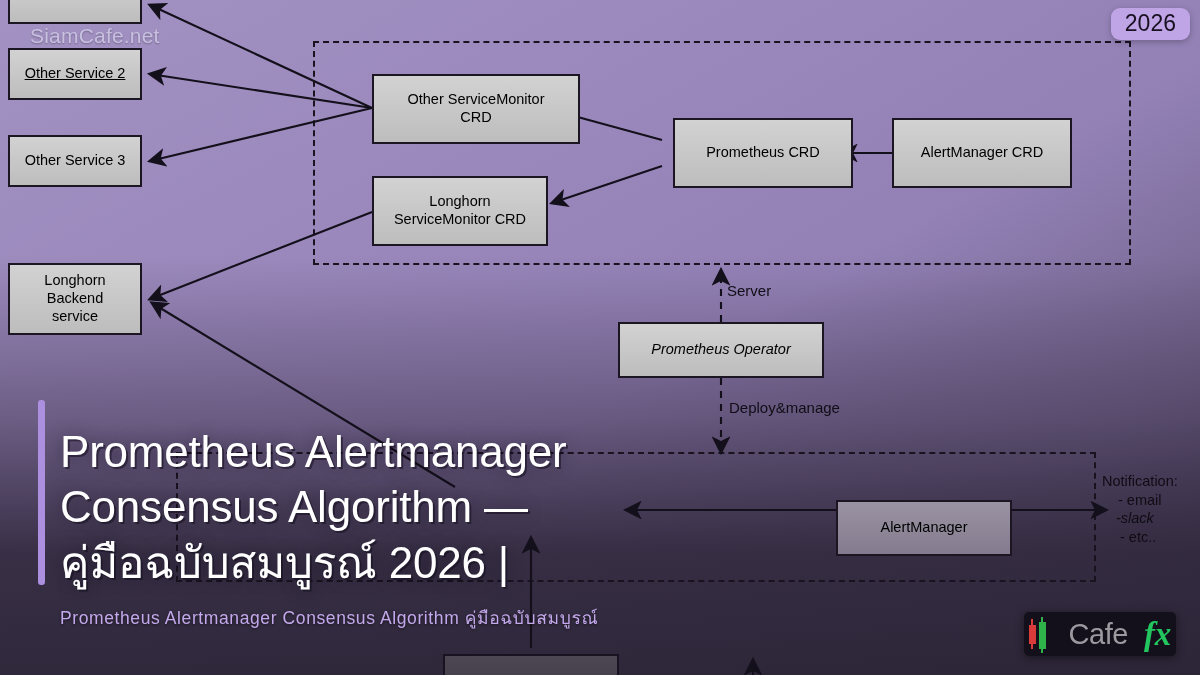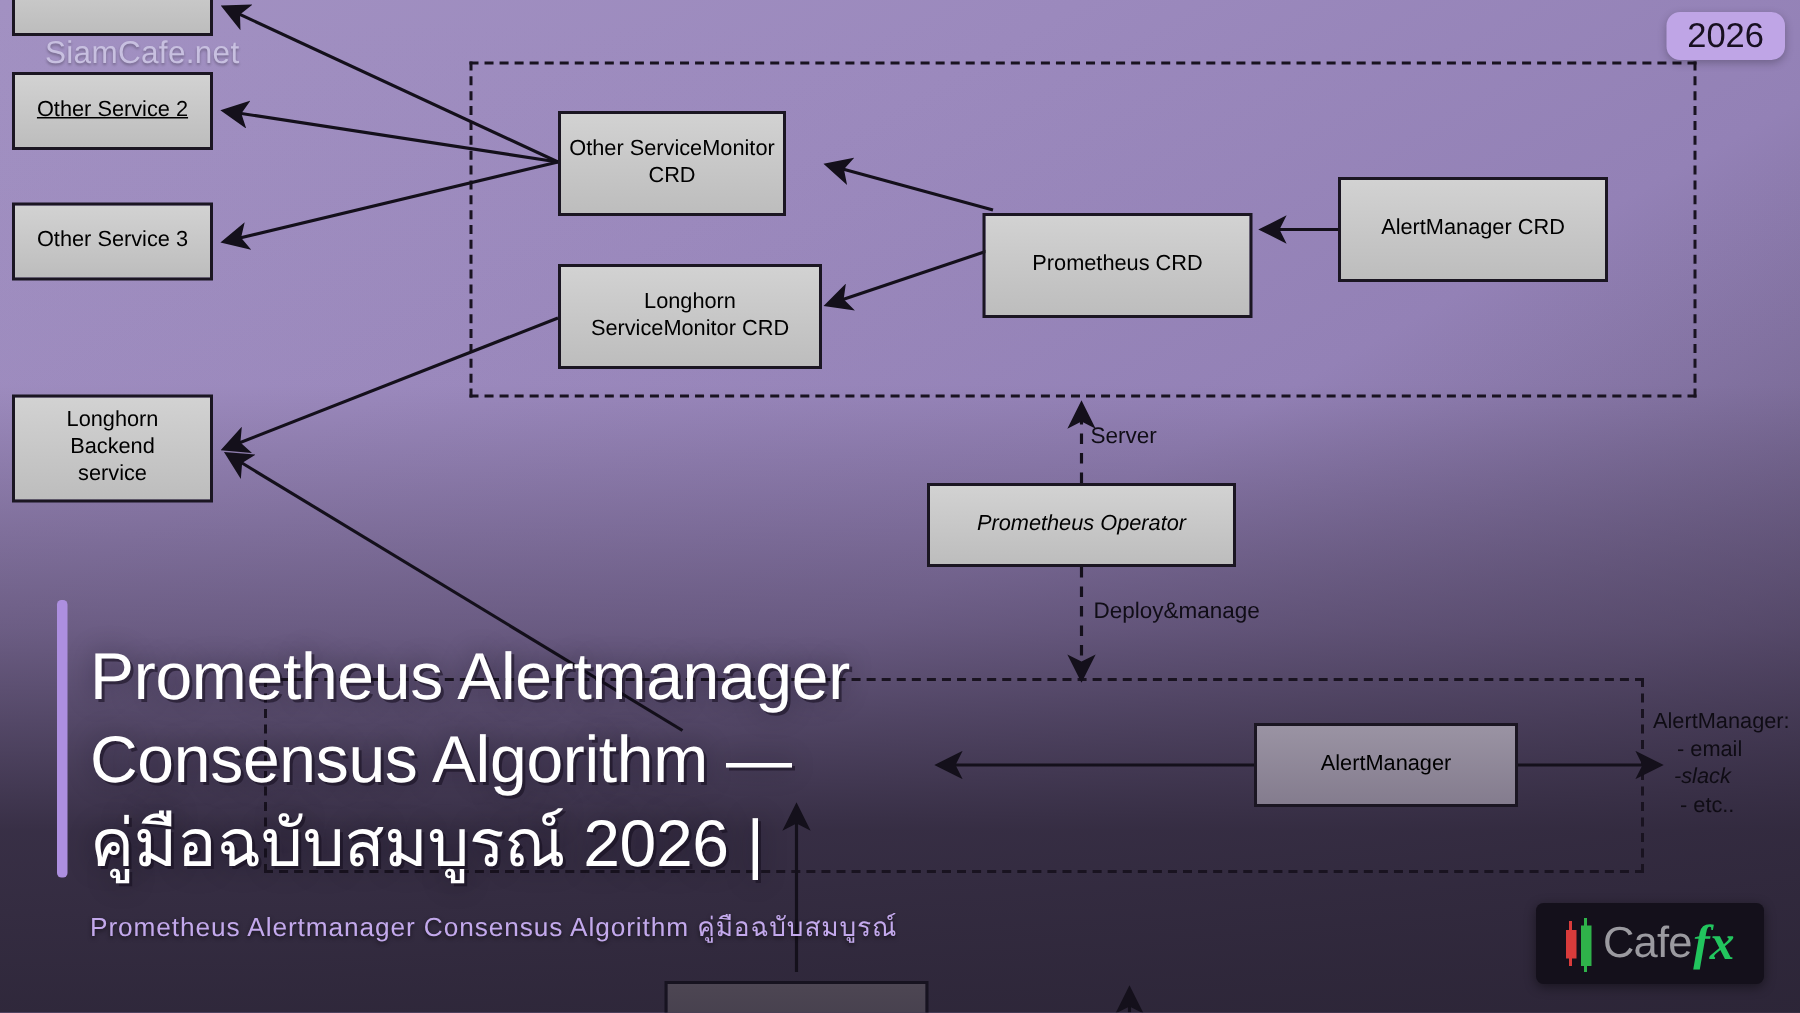--- a/index.html
+++ b/index.html
@@ -78,23 +78,23 @@
     letter-spacing:-.2px;
   }
   #subtitle{
     position:absolute;left:60px;top:604px;
     font-size:17.5px;color:#c3a9ec;letter-spacing:.6px;
     text-shadow:0 1px 3px rgba(0,0,0,.55);
   }
   
   #logo{
     position:absolute;right:24px;bottom:19px;
-    width:152px;height:54px;border-radius:5px;
+    width:152px;height:44px;border-radius:5px;
     background:#14101b;
-    display:flex;align-items:center;justify-content:center;gap:3px;
+    display:flex;align-items:center;justify-content:center;gap:18px;
     box-shadow:0 2px 8px rgba(0,0,0,.45);
   }
   #logo .candles{display:flex;align-items:flex-end;gap:3px;height:30px;margin-right:5px;}
   #logo .c{position:relative;width:7px;}
   #logo .red{background:#d93b3b;height:19px;align-self:center;}
   #logo .grn{background:#2fb24a;height:26px;}
   #logo .wick-r{position:absolute;left:2.7px;top:-6px;height:30px;width:1.6px;background:#d93b3b;}
   #logo .wick-g{position:absolute;left:2.7px;top:-5px;height:36px;width:1.6px;background:#2fb24a;}
   #logo .word{font-size:29px;color:#9b9aa0;letter-spacing:-.5px;}
   #logo .fx{font-family:"Liberation Serif","DejaVu Serif",serif;
@@ -149,47 +149,47 @@
     </div>
     <div class="box" style="left:8px;top:135px;width:134px;height:52px;">
       <span>Other Service 3</span>
     </div>
     <div class="box multiline" style="left:8px;top:263px;width:134px;height:72px;white-space:pre-line;">
       <span>Longhorn
 Backend
 service</span>
     </div>
 
-    <div class="box" style="left:372px;top:74px;width:152px;height:70px;white-space:pre-line;">
+    <div class="box" style="left:372px;top:74px;width:208px;height:70px;white-space:pre-line;">
       <span>Other ServiceMonitor
 CRD</span>
     </div>
     <div class="box" style="left:372px;top:176px;width:176px;height:70px;white-space:pre-line;">
       <span>Longhorn
 ServiceMonitor CRD</span>
     </div>
-    <div class="box" style="left:655px;top:118px;width:180px;height:70px;margin-top:24px;">
+    <div class="box" style="left:673px;top:118px;width:180px;height:70px;">
       <span>Prometheus CRD</span>
     </div>
     <div class="box" style="left:892px;top:118px;width:180px;height:70px;">
       <span>AlertManager CRD</span>
     </div>
 
     <div class="box" style="left:618px;top:322px;width:206px;height:56px;font-style:italic;">
       <span>Prometheus Operator</span>
     </div>
     <div class="elabel" style="left:727px;top:282px;">Server</div>
     <div class="elabel" style="left:729px;top:399px;">Deploy&amp;manage</div>
 
-    <div class="box" style="left:836px;top:482px;width:176px;height:56px;background:linear-gradient(to bottom,#9a93a3,#847c8e);">
+    <div class="box" style="left:836px;top:500px;width:176px;height:56px;background:linear-gradient(to bottom,#9a93a3,#847c8e);">
       <span>AlertManager</span>
     </div>
 
     <div class="notif" style="left:1102px;top:472px;">
-      <span class="n1">AlertManager:</span>
+      <span class="n1">Notification:</span>
       <span class="n2">- email</span>
       <span class="n3">-slack</span>
       <span class="n4">- etc..</span>
     </div>
 
     <div class="box" style="left:443px;top:654px;width:176px;height:48px;background:linear-gradient(to bottom,#4d4653,#413b49);border-color:#171320;">
       <span></span>
     </div>
   </div>
 

